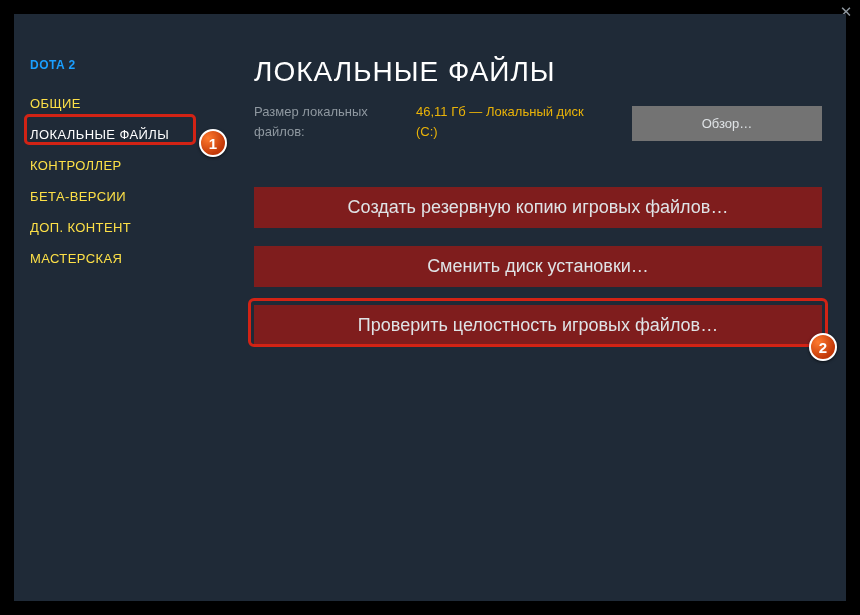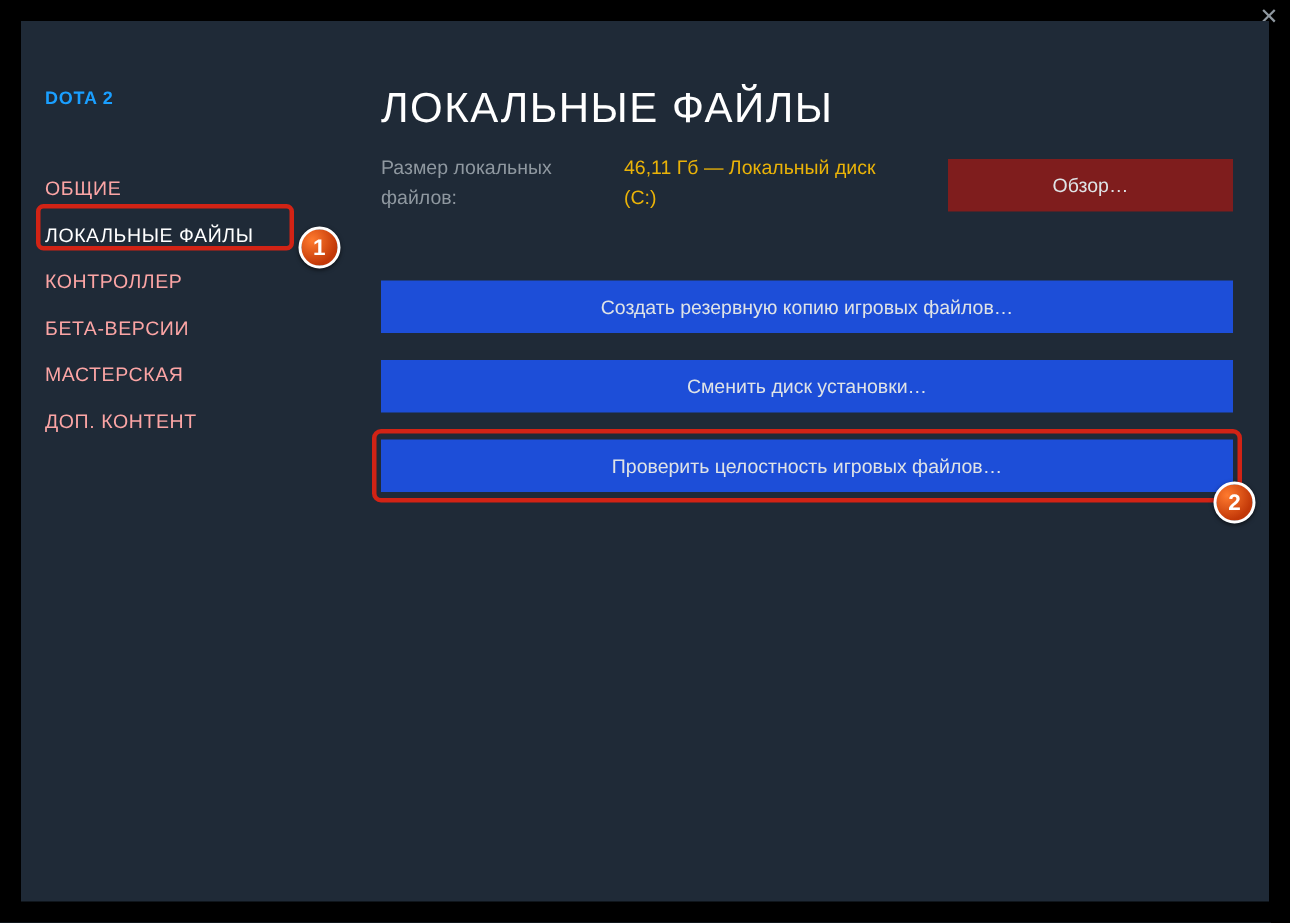--- a/index.html
+++ b/index.html
@@ -33,25 +33,25 @@
   }
   .sidebar {
     width: 200px;
     padding: 44px 0 0 12px;
   }
   .game-title {
     color: #1a9fff;
     font-size: 12px;
     font-weight: bold;
     letter-spacing: 0.5px;
-    margin-bottom: 38px;
+    margin-bottom: 16px;
     padding-left: 4px;
   }
   .nav-item {
-    color: #fca5a5;
+    color: #fde047;
     font-size: 13px;
     letter-spacing: 0.4px;
     padding: 8px 4px;
     cursor: pointer;
     position: relative;
   }
   .nav-item.active {
     color: #ffffff;
   }
   .main {
@@ -78,35 +78,35 @@
     width: 150px;
   }
   .info-value {
     color: #eab308;
     font-size: 13px;
     line-height: 1.5;
     width: 180px;
   }
   .browse-btn {
     margin-left: auto;
-    background: #7f1d1d;
+    background: #737373;
     color: #dfe3e6;
     font-size: 13px;
     border: none;
     padding: 10px 0;
     width: 190px;
     text-align: center;
     cursor: pointer;
   }
   .wide-btn {
     display: block;
     width: 100%;
-    background: #1d4ed8;
+    background: #7f1d1d;
     color: #dfe3e6;
-    font-size: 13px;
+    font-size: 18px;
     border: none;
     padding: 10px 0;
     text-align: center;
     cursor: pointer;
     margin-bottom: 18px;
     position: relative;
   }
   
   .hl-1 {
     position: absolute;
@@ -168,24 +168,24 @@
       <span class="hl-1"></span>
       <span class="badge badge-1">1</span>
     </div>
     <div class="nav-item">
       <span>КОНТРОЛЛЕР</span>
     </div>
     <div class="nav-item">
       <span>БЕТА-ВЕРСИИ</span>
     </div>
     <div class="nav-item">
+      <span>ДОП. КОНТЕНТ</span>
+    </div>
+    <div class="nav-item">
       <span>МАСТЕРСКАЯ</span>
-    </div>
-    <div class="nav-item">
-      <span>ДОП. КОНТЕНТ</span>
     </div>
   </aside>
 
   <main class="main">
     <h1 class="page-title">ЛОКАЛЬНЫЕ ФАЙЛЫ</h1>
 
     <div class="info-row">
       <div class="info-label">Размер локальных файлов:</div>
       <div class="info-value">46,11 Гб — Локальный диск (C:)</div>
       <button class="browse-btn">Обзор…</button>

